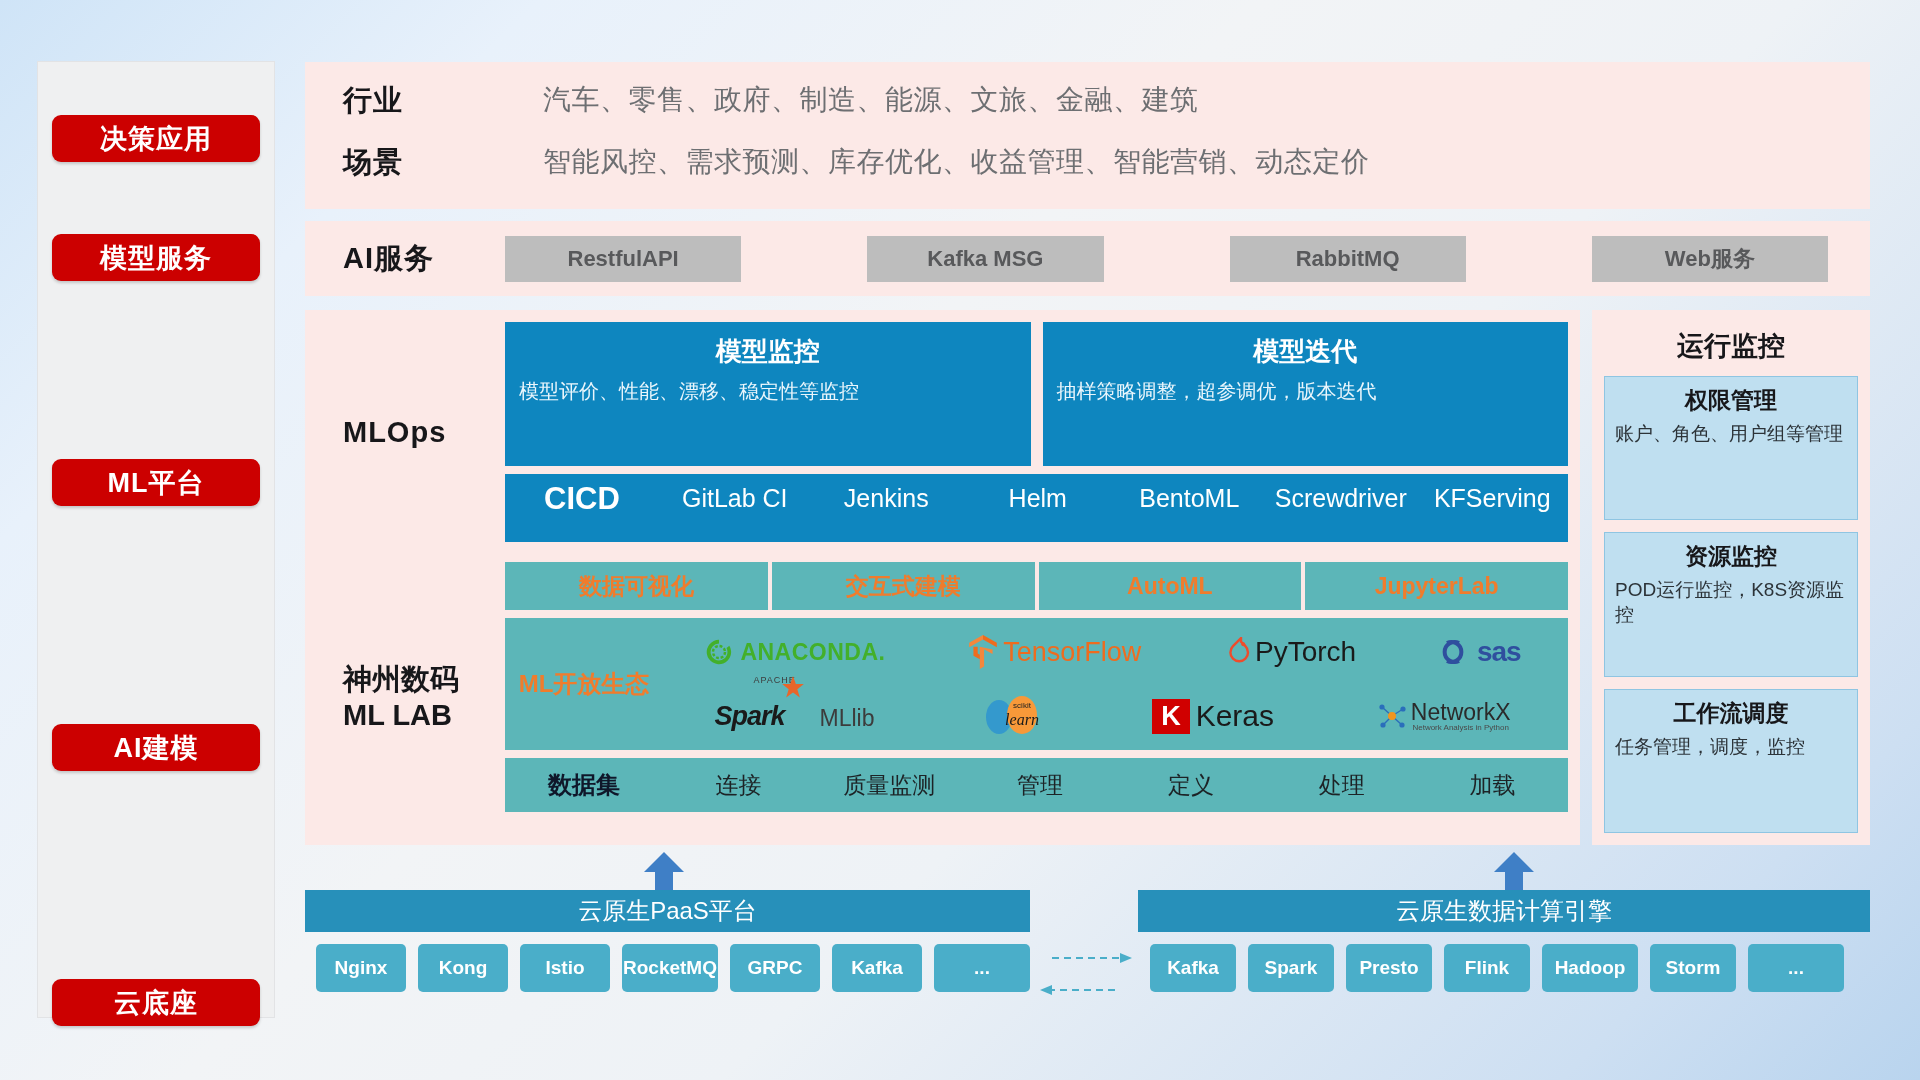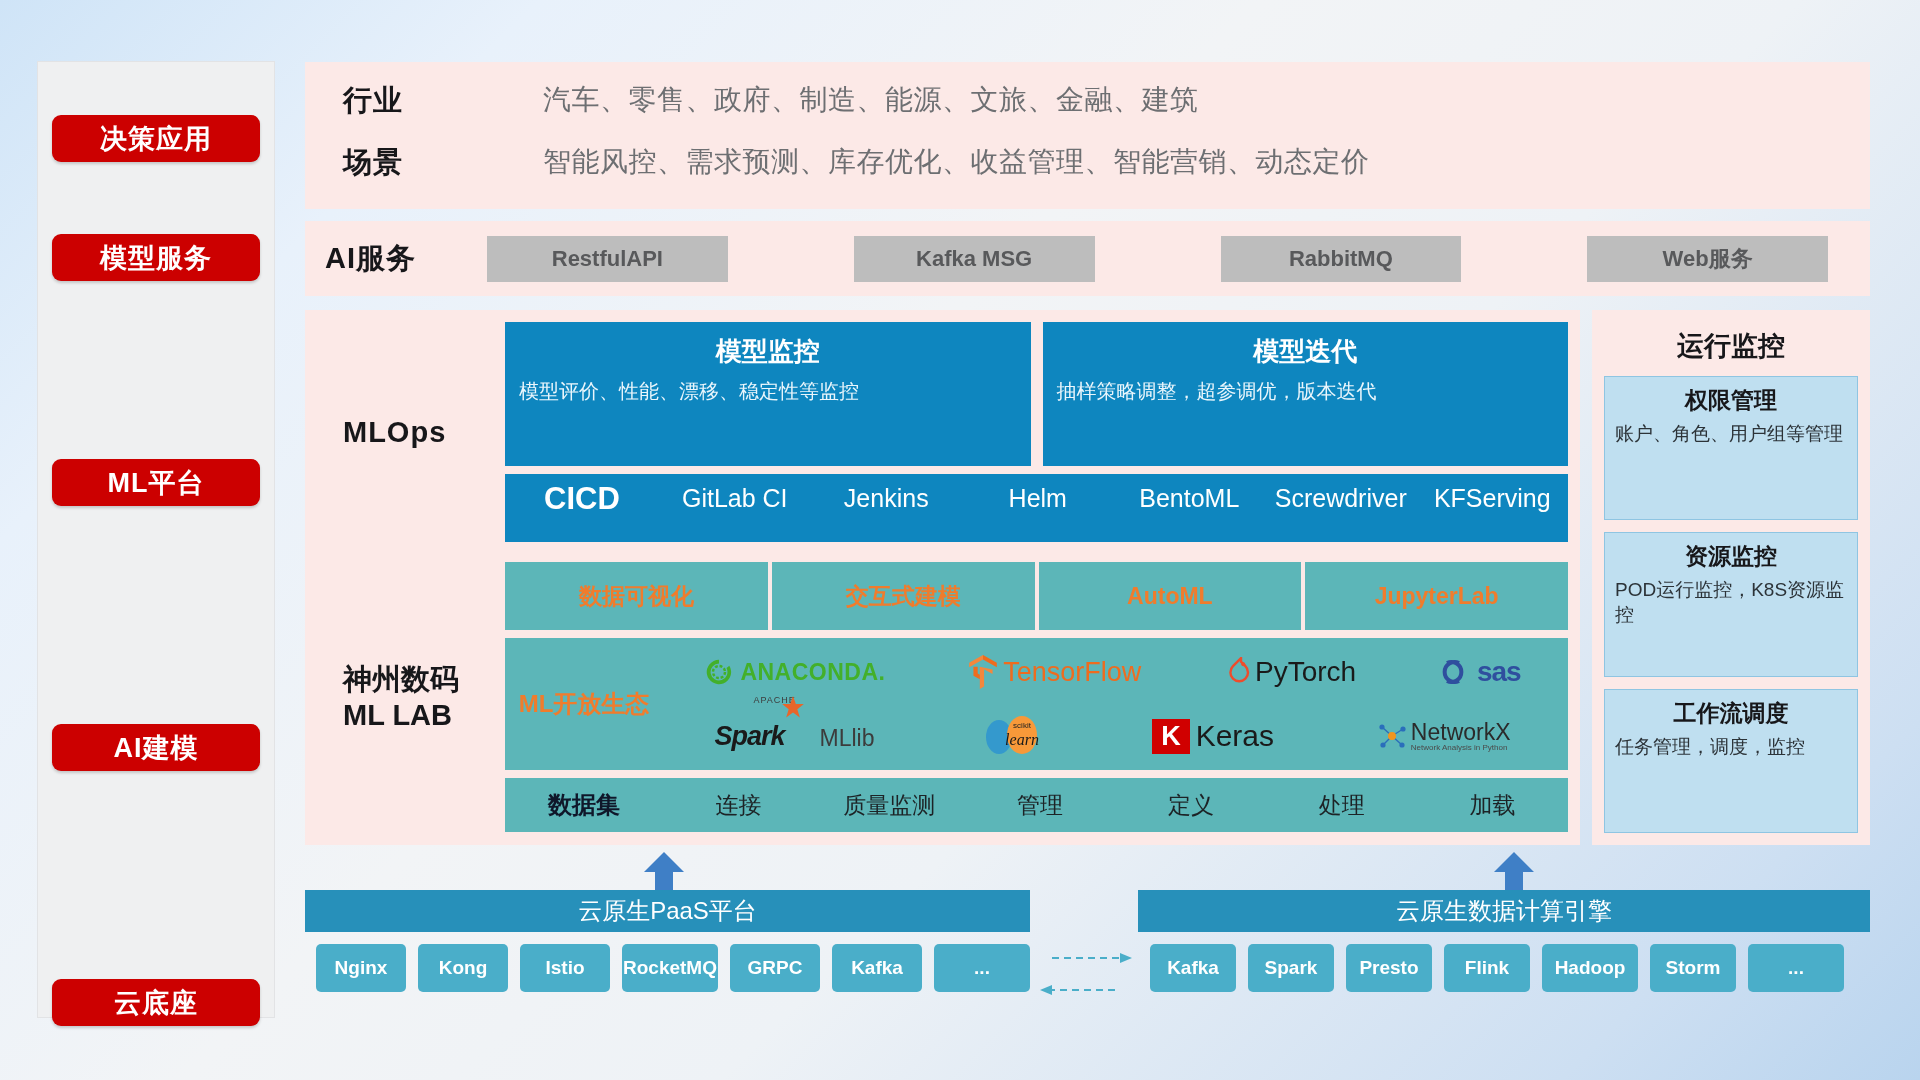--- a/index.html
+++ b/index.html
@@ -46,21 +46,21 @@
   }
   .apps-grid {
     position: absolute; inset: 0;
     display: grid; grid-template-columns: 200px 1fr;
     align-content: center; row-gap: 22px; padding: 17px 0 24px 38px; border-radius: 28px;
   }
   .apps-val { color: #6d6f72; font-size: 28px; letter-spacing: .5px; }
 
   
   .ai-inner {
-    position: absolute; inset: 0; display: flex; align-items: center; padding-left: 20px;
+    position: absolute; inset: 0; display: flex; align-items: center; padding-left: 38px;
   }
   .ai-label { width: 162px; }
   .ai-boxes { flex: 1; display: flex; gap: 126px; padding-right: 42px; align-items: flex-end; }
   .ai-box {
     flex: 1; height: 46px; background: #bdbdbd;
     display: flex; align-items: center; justify-content: center;
     color: #58595b; font-weight: bold; font-size: 22px;
   }
 
   
@@ -85,21 +85,21 @@
   .cicd-item {
     flex: 1; color: #fff; font-size: 25px; line-height: 1.15;
     text-align: center; word-break: break-all; padding: 2px 4px;
   }
 
   
   .lab-inner { position: absolute; inset: 0; display: flex; padding: 10px 12px 12px 38px; }
   .lab-label { width: 162px; display: flex; align-items: center; }
   .lab-label span { font-weight: bold; font-size: 29px; line-height: 1.22; color: #17171a; }
   .lab-right { flex: 1; display: flex; flex-direction: column; gap: 8px; }
-  .lab-tools { display: flex; gap: 4px; height: 68px; border-radius: 9px; }
+  .lab-tools { display: flex; gap: 4px; height: 48px; border-radius: 9px; }
   .lab-tool {
     flex: 1; background: #5cb6b8; display: flex; align-items: center; justify-content: center;
     color: #f07c2c; font-weight: bold; font-size: 23px;
   }
   .lab-eco { background: #5cb6b8; height: 132px; display: flex; align-items: center; }
   .lab-eco-title { width: 158px; text-align: center; color: #f07c2c; font-weight: bold; font-size: 24px; }
   .lab-eco-logos { flex: 1; display: flex; flex-direction: column; justify-content: center; gap: 2px; padding-right: 6px; }
   .logo-row { display: flex; align-items: center; justify-content: space-around; height: 62px; }
   .lab-ds { background: #5cb6b8; height: 54px; display: flex; align-items: center; }
   .lab-ds-title { width: 158px; text-align: center; color: #0f172a; font-weight: bold; font-size: 24px; }
@@ -295,21 +295,21 @@
                       <line x1="15" y1="15" x2="26" y2="8"></line>
                       <line x1="15" y1="15" x2="6" y2="24"></line>
                       <line x1="15" y1="15" x2="25" y2="24"></line>
                     </g>
                     <circle cx="15" cy="15" r="4" fill="#f0951e"></circle>
                     <circle cx="5" cy="6" r="2.6" fill="#2a6ebb"></circle>
                     <circle cx="26" cy="8" r="2.6" fill="#2a6ebb"></circle>
                     <circle cx="6" cy="24" r="2.6" fill="#2a6ebb"></circle>
                     <circle cx="25" cy="24" r="2.6" fill="#2a6ebb"></circle>
                   </svg>
-                <span style="display:flex;flex-direction:column;line-height:1;">
+                <span style="display:flex;flex-direction:column;line-height:1;text-align:center;">
                   <span style="font-size:23px;color:#2b2b2b;">NetworkX</span>
                   <span style="font-size:8px;color:#4a4a4a;">Network Analysis in Python</span>
                 </span>
               </span>
             </div>
           </div>
         </div>
 
         <div class="lab-ds">
           <div class="lab-ds-title">数据集</div>

